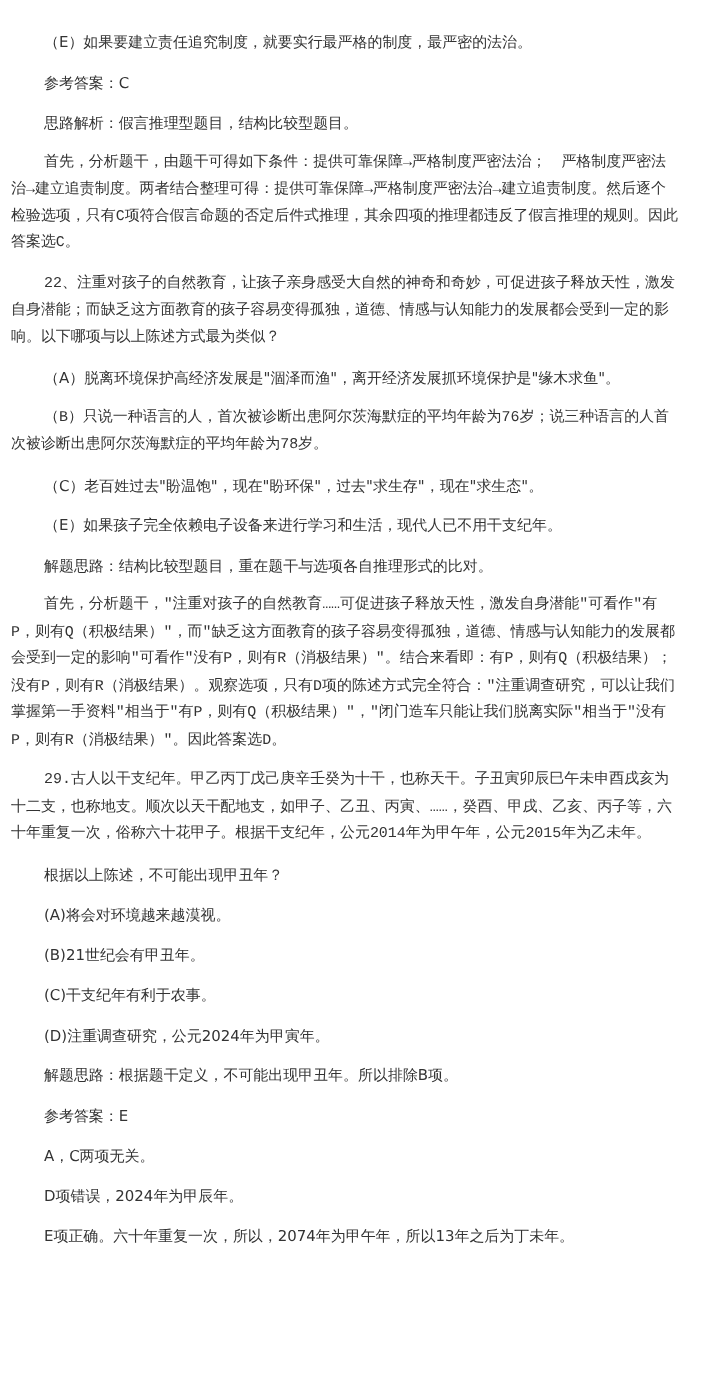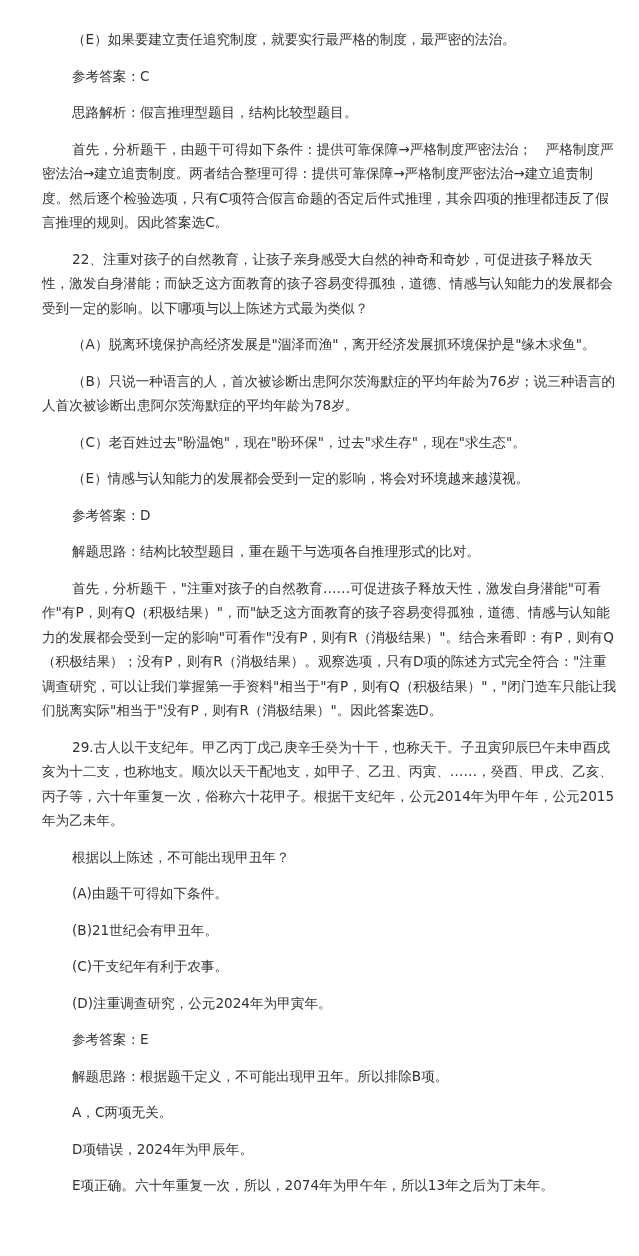--- a/index.html
+++ b/index.html
@@ -1,48 +1,47 @@
 <!DOCTYPE html>
 <html><head>
 <meta charset="utf-8">
 <style>
   html, body { margin: 0; padding: 0; background: #ffffff; }
   body {
     width: 639px; height: 1256px; overflow: hidden;
     font-family: "DejaVu Sans", "Liberation Sans", sans-serif;
     font-size: 13.6px; color: #333333;
   }
-  .doc { padding: 27px 22px 0 10px; margin-left: 32px; }
+  .doc { padding: 27px 22px 0 10px; }
   p { margin: 0; line-height: 24.5px; }
-  .indent { text-indent: 30px; }
+  .indent { text-indent: 30px; font-family: Liberation Mono, monospace; }
   .pad { padding-left: 30px; }
   .gap { margin-bottom: 12px; }
 </style>
 </head>
 <body>
 
 <div class="doc">
   <p class="pad gap">（E）如果要建立责任追究制度，就要实行最严格的制度，最严密的法治。</p>
   <p class="pad gap">参考答案：C</p>
   <p class="pad gap">思路解析：假言推理型题目，结构比较型题目。</p>
   <p class="indent gap">首先，分析题干，由题干可得如下条件：提供可靠保障→严格制度严密法治；　严格制度严密法治→建立追责制度。两者结合整理可得：提供可靠保障→严格制度严密法治→建立追责制度。然后逐个检验选项，只有C项符合假言命题的否定后件式推理，其余四项的推理都违反了假言推理的规则。因此答案选C。</p>
 
   <p class="indent gap">22、注重对孩子的自然教育，让孩子亲身感受大自然的神奇和奇妙，可促进孩子释放天性，激发自身潜能；而缺乏这方面教育的孩子容易变得孤独，道德、情感与认知能力的发展都会受到一定的影响。以下哪项与以上陈述方式最为类似？</p>
   <p class="pad gap">（A）脱离环境保护高经济发展是"涸泽而渔"，离开经济发展抓环境保护是"缘木求鱼"。</p>
   <p class="indent gap">（B）只说一种语言的人，首次被诊断出患阿尔茨海默症的平均年龄为76岁；说三种语言的人首次被诊断出患阿尔茨海默症的平均年龄为78岁。</p>
   <p class="pad gap">（C）老百姓过去"盼温饱"，现在"盼环保"，过去"求生存"，现在"求生态"。</p>
-  <p class="pad gap">（E）情感与认知能力的发展都会受到一定的影响，将会对环境越来越漠视。</p>
-  <p class="pad gap">参考答案：D</p>
+  <p class="pad gap">（E）如果孩子完全依赖电子设备来进行学习和生活，现代人已不用干支纪年。</p>
   <p class="pad gap">解题思路：结构比较型题目，重在题干与选项各自推理形式的比对。</p>
   <p class="indent gap">首先，分析题干，"注重对孩子的自然教育……可促进孩子释放天性，激发自身潜能"可看作"有P，则有Q（积极结果）"，而"缺乏这方面教育的孩子容易变得孤独，道德、情感与认知能力的发展都会受到一定的影响"可看作"没有P，则有R（消极结果）"。结合来看即：有P，则有Q（积极结果）；没有P，则有R（消极结果）。观察选项，只有D项的陈述方式完全符合："注重调查研究，可以让我们掌握第一手资料"相当于"有P，则有Q（积极结果）"，"闭门造车只能让我们脱离实际"相当于"没有P，则有R（消极结果）"。因此答案选D。</p>
 
   <p class="indent gap">29.古人以干支纪年。甲乙丙丁戊己庚辛壬癸为十干，也称天干。子丑寅卯辰巳午未申酉戌亥为十二支，也称地支。顺次以天干配地支，如甲子、乙丑、丙寅、……，癸酉、甲戌、乙亥、丙子等，六十年重复一次，俗称六十花甲子。根据干支纪年，公元2014年为甲午年，公元2015年为乙未年。</p>
   <p class="pad gap">根据以上陈述，不可能出现甲丑年？</p>
-  <p class="pad gap">(A)由题干可得如下条件。</p>
+  <p class="pad gap">(A)将会对环境越来越漠视。</p>
   <p class="pad gap">(B)21世纪会有甲丑年。</p>
   <p class="pad gap">(C)干支纪年有利于农事。</p>
   <p class="pad gap">(D)注重调查研究，公元2024年为甲寅年。</p>
+  <p class="pad gap">解题思路：根据题干定义，不可能出现甲丑年。所以排除B项。</p>
   <p class="pad gap">参考答案：E</p>
-  <p class="pad gap">解题思路：根据题干定义，不可能出现甲丑年。所以排除B项。</p>
   <p class="pad gap">A，C两项无关。</p>
   <p class="pad gap">D项错误，2024年为甲辰年。</p>
   <p class="pad gap">E项正确。六十年重复一次，所以，2074年为甲午年，所以13年之后为丁未年。</p>
 </div>
 
 </body></html>

